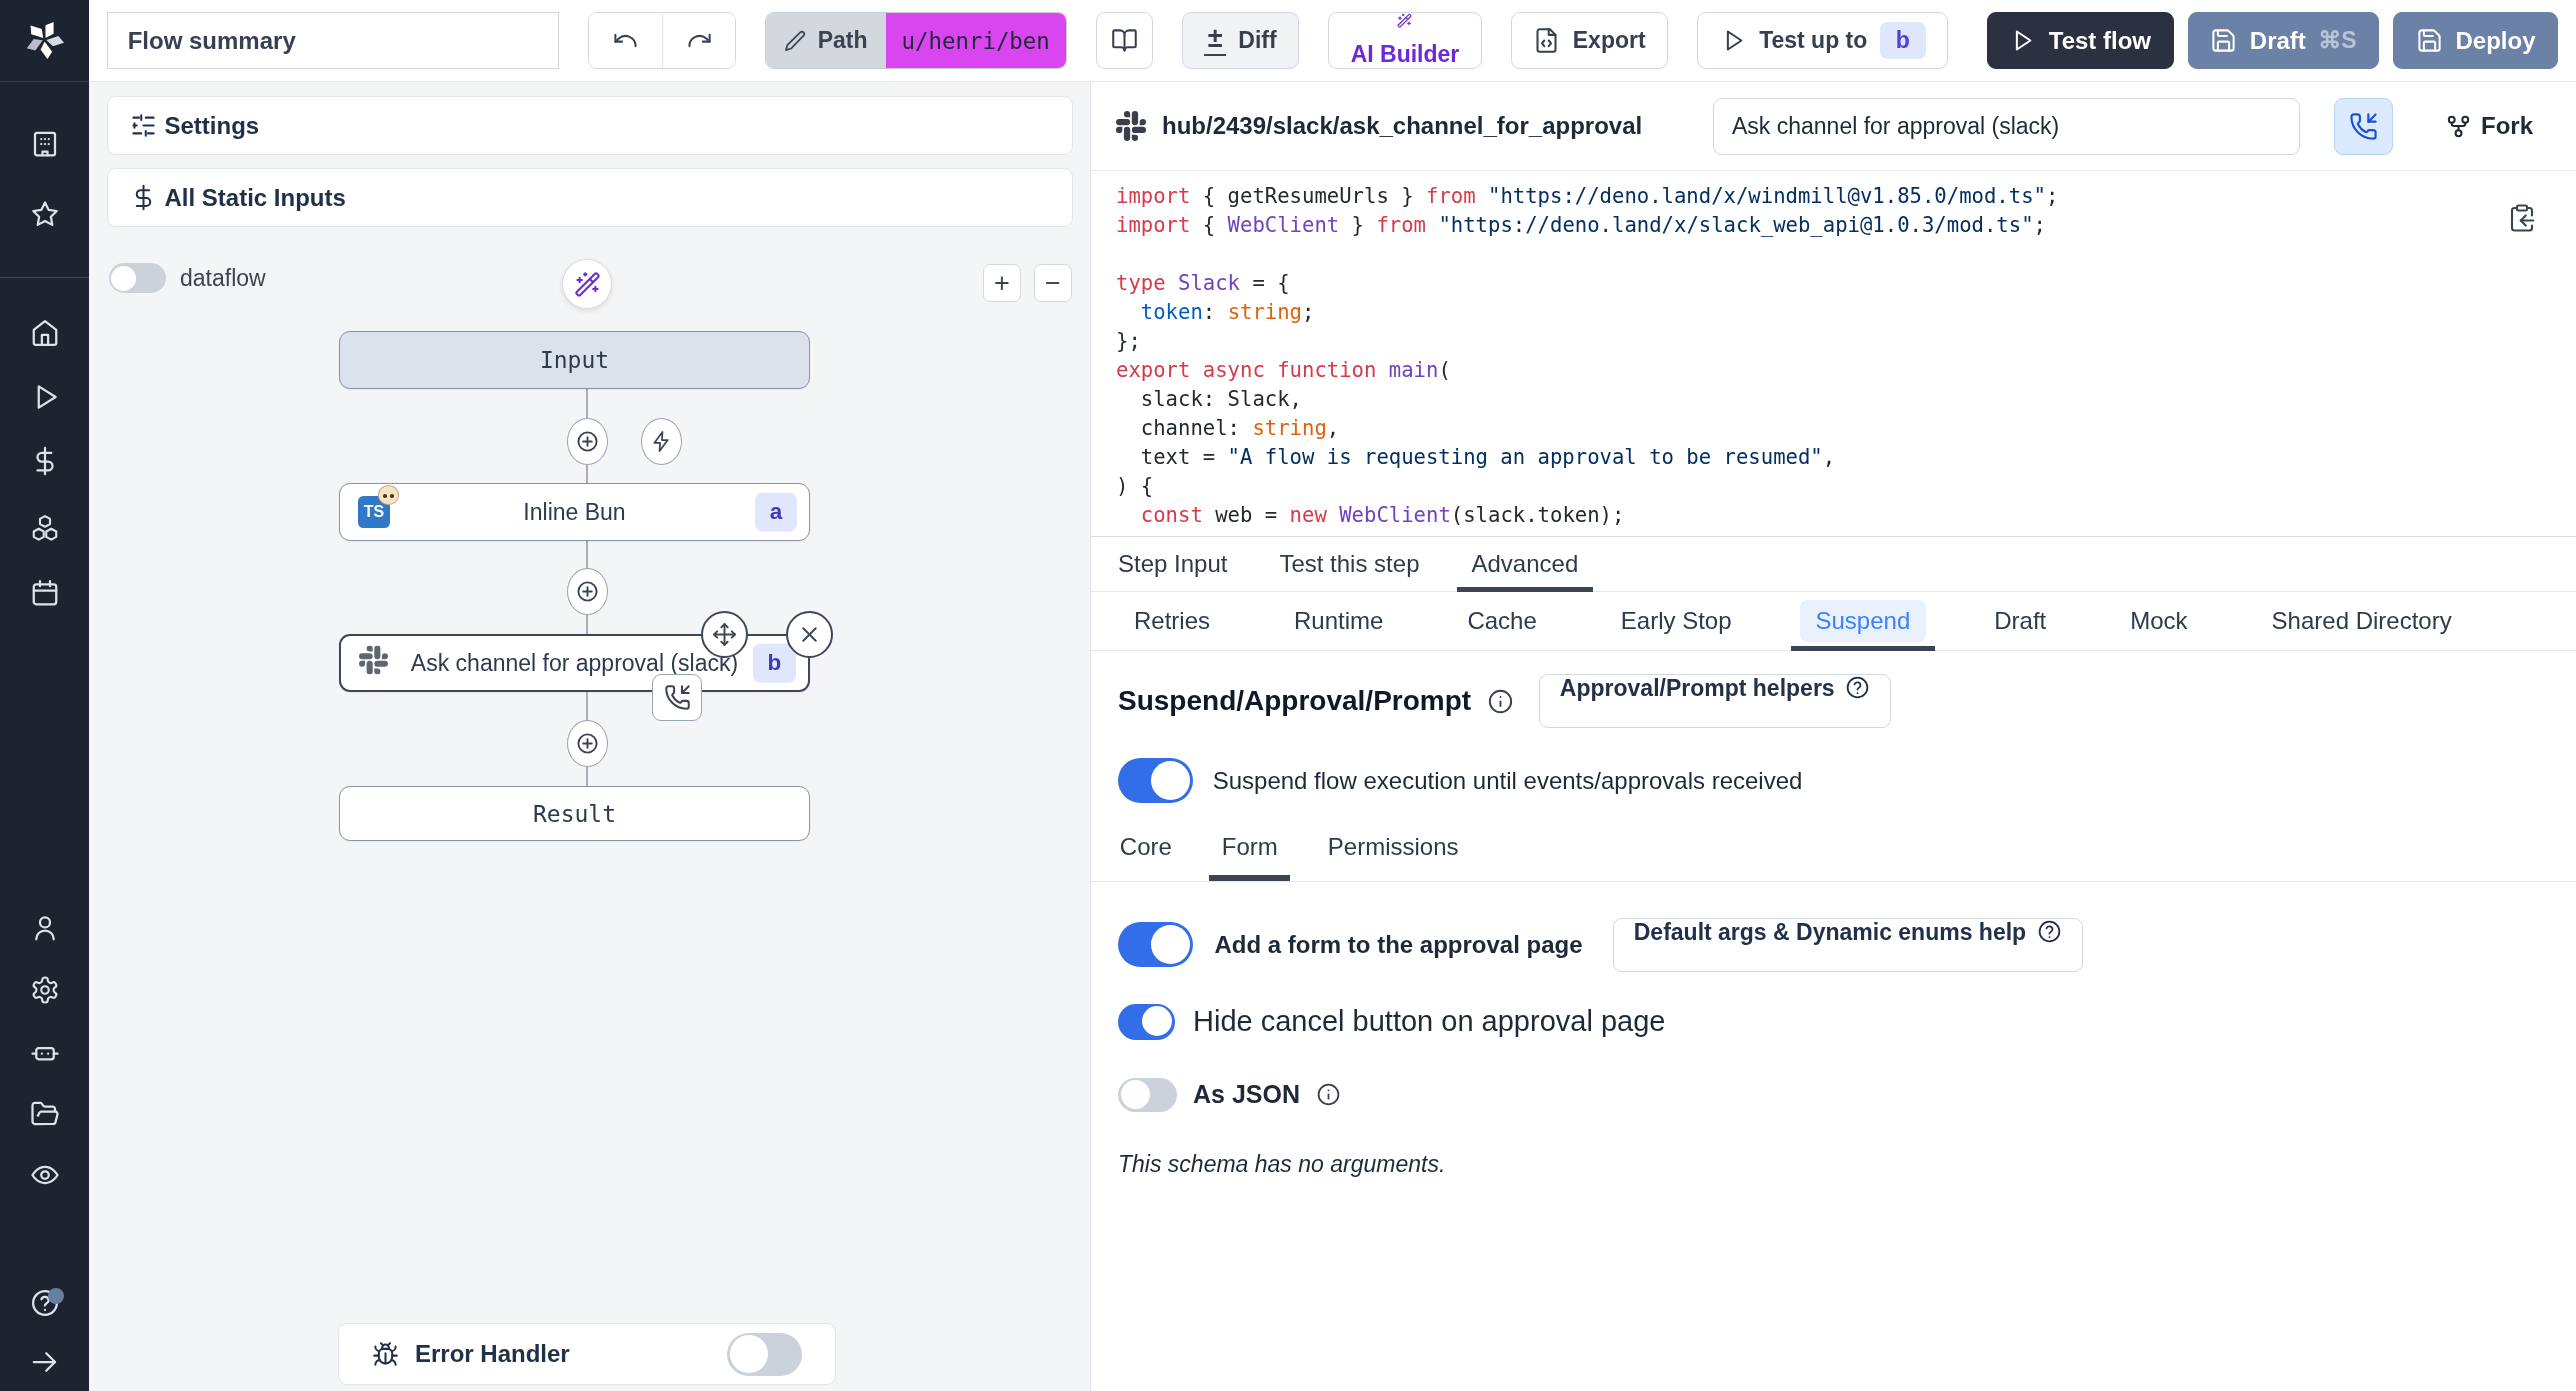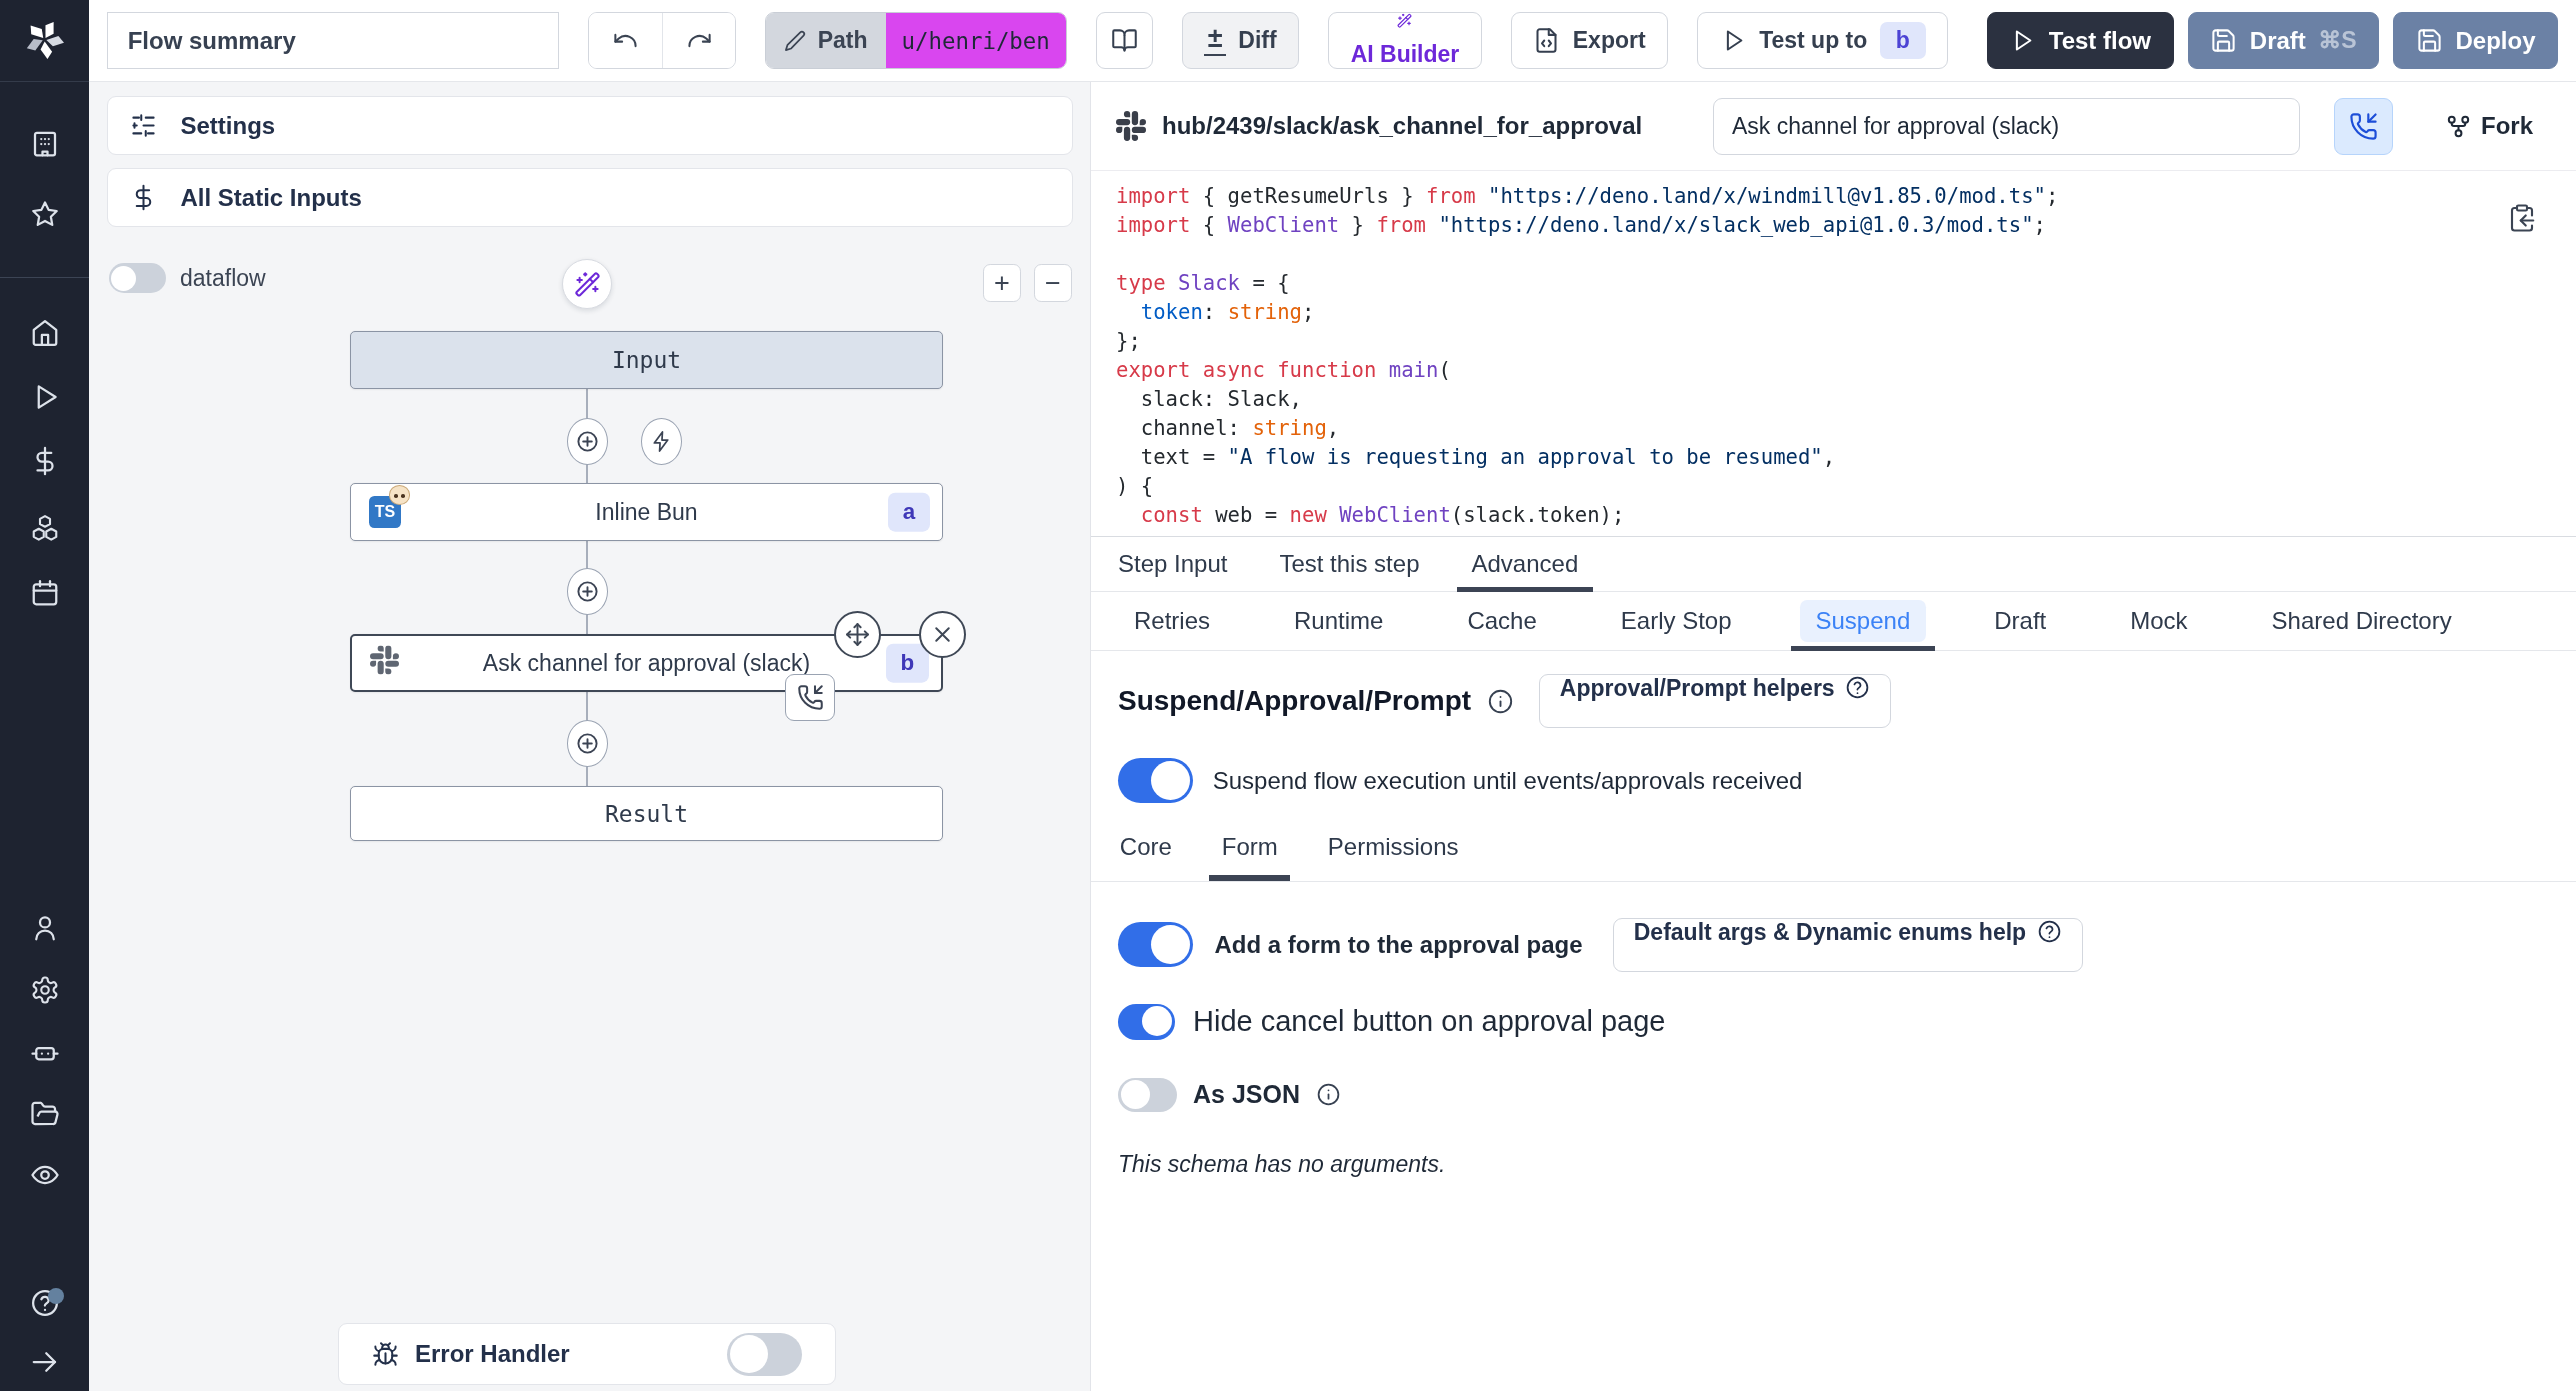--- a/index.html
+++ b/index.html
@@ -40,33 +40,33 @@
   .tb-right { margin-left:auto; display:flex; gap:14.3px; align-items:center; }
   .plusminus { display:flex; flex-direction:column; align-items:center; line-height:1; }
   .plusminus .pm { font-size:27px; font-weight:600; }
   .plusminus .bar { width:21.5px; height:2.7px; background:#3b4453; margin-top:1.8px; }
 
   
   .content { flex:1; display:flex; min-height:0; }
 
   
   .flow-panel { position:relative; width:1002px; flex:0 0 1002px; background:#f4f5f7; border-right:0.9px solid #e2e4e9; }
-  .card { position:absolute; left:18px; width:966px; height:59px; background:#fff; border:0.9px solid #e3e5ea; border-radius:9px; display:flex; align-items:center; gap:24px; padding:0 21.5px; font-size:24px; font-weight:700; color:#23304a; cursor:pointer; }
+  .card { position:absolute; left:18px; width:966px; height:59px; background:#fff; border:0.9px solid #e3e5ea; border-radius:9px; display:flex; align-items:center; gap:8px; padding:0 21.5px; font-size:24px; font-weight:700; color:#23304a; cursor:pointer; }
   .card svg { width:27px; height:27px; color:#23304a; }
   .toggle { position:relative; display:inline-block; border-radius:894px; background:#ccd2db; flex:0 0 auto; cursor:pointer; }
   .toggle .knob { position:absolute; top:2.7px; left:2.7px; background:#fff; border-radius:50%; }
   .toggle.on { background:#316ee8; }
   .toggle.on .knob { left:auto; right:2.7px; }
   .dataflow { position:absolute; left:19.7px; top:181px; display:flex; align-items:center; gap:14.3px; font-size:23px; color:#3b4453; }
   .t-df { width:57px; height:30px; } .t-df .knob { width:25px; height:25px; }
   .fab { position:absolute; display:flex; align-items:center; justify-content:center; background:#fff; border:0.9px solid #d8dbe1; border-radius:50%; box-shadow:0 1.8px 5.4px rgba(20,30,50,.12); cursor:pointer; }
   .wand-fab { left:473px; top:177px; width:50px; height:50px; color:#6d28d9; }
   .zoom-btn { position:absolute; width:38px; height:38px; top:182px; background:#fff; border:0.9px solid #d3d7de; border-radius:7.2px; display:flex; align-items:center; justify-content:center; font-size:27px; color:#3b4453; cursor:pointer; }
   .vline { position:absolute; left:497px; width:1.8px; background:#a7aebb; }
-  .node { position:absolute; left:250px; width:593px; height:58px; background:#fff; border:0.9px solid #8b94a4; border-radius:5px; display:flex; align-items:center; justify-content:center; font-size:23px; color:#2f3a4b; box-shadow:0 0.9px 1.8px rgba(0,0,0,.06); cursor:pointer;margin-left:11px; }
+  .node { position:absolute; left:250px; width:471px; height:58px; background:#fff; border:0.9px solid #8b94a4; border-radius:11px; display:flex; align-items:center; justify-content:center; font-size:23px; color:#2f3a4b; box-shadow:0 0.9px 1.8px rgba(0,0,0,.06); cursor:pointer; }
   .node.virtual { background:#dbe2ec; font-family:"DejaVu Sans Mono", monospace; }
   .node .n-label { flex:1; text-align:center; }
   .node .n-icon { position:absolute; left:18px; top:50%; transform:translateY(-50%); }
   .node .n-badge { position:absolute; right:12.5px; top:50%; transform:translateY(-50%); background:#e0e6fb; color:#3f38b8; font-weight:700; font-size:22.4px; border-radius:7.2px; padding:6.3px 14.3px; }
   .node.selected { border:2.7px solid #3f4856; }
   .conn-fab { position:absolute; width:41px; height:47px; background:#fff; border:1.3px solid #9aa3b2; border-radius:50%; display:flex; align-items:center; justify-content:center; color:#3c4454; cursor:pointer; }
   .conn-fab svg { width:23px; height:23px; }
   .node-hover-btn { position:absolute; width:47px; height:47px; border-radius:50%; background:#fff; border:2.2px solid #3f4856; display:flex; align-items:center; justify-content:center; color:#3f4856; cursor:pointer; }
   .node-hover-btn svg { width:25px; height:25px; }
   .phone-chip { position:absolute; width:50px; height:47px; background:#fff; border:1.3px solid #9aa3b2; border-radius:9px; display:flex; align-items:center; justify-content:center; color:#3c4454; cursor:pointer; }

